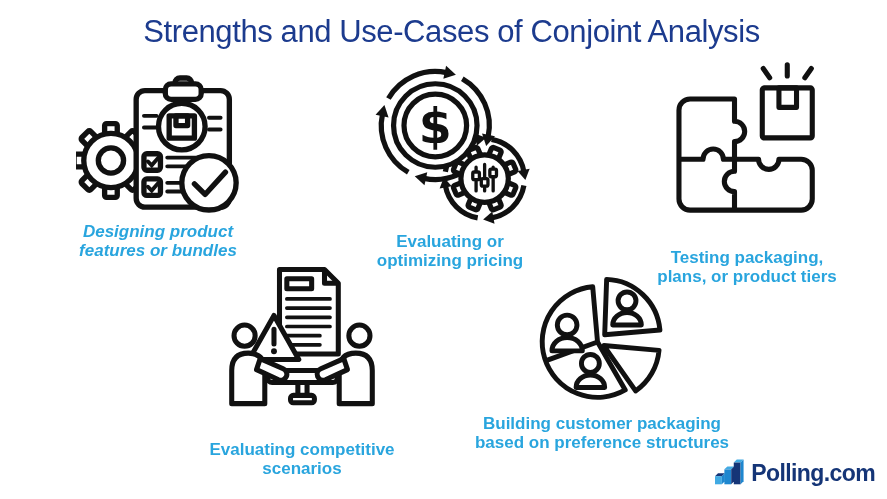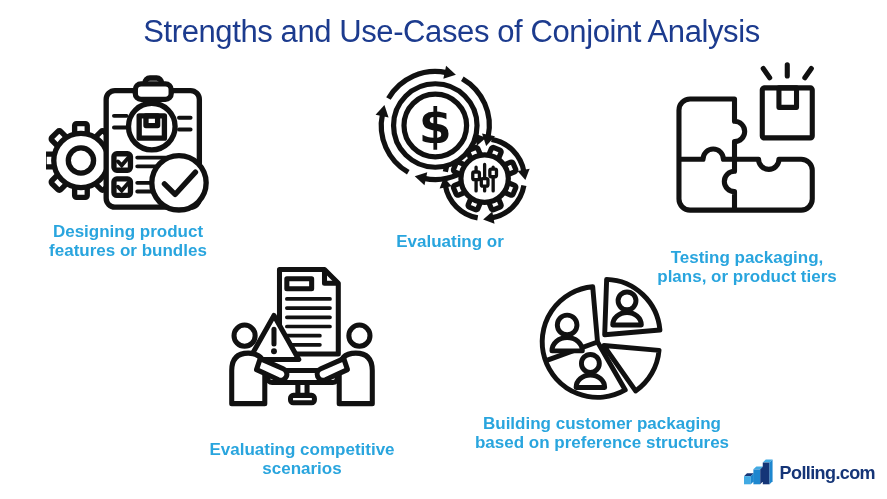--- a/index.html
+++ b/index.html
@@ -11,35 +11,35 @@
     position:absolute;top:14px;left:8px;width:100%;text-align:center;margin:0;
     font-size:31px;font-weight:normal;letter-spacing:-0.4px;color:#1c3b8e;
   }
   .item{position:absolute;display:flex;flex-direction:column;align-items:center;}
   .caption{
     margin:5px 0 0 0;text-align:center;font-size:17px;line-height:1.14;
     font-weight:600;color:#29a5de;white-space:nowrap;
   }
   .icon svg{display:block;}
   .logo{position:absolute;right:12px;bottom:9px;display:flex;align-items:center;gap:6px;}
-  .logo-text{font-size:18px;font-weight:bold;letter-spacing:-0.6px;color:#153577;}
+  .logo-text{font-size:23px;font-weight:bold;letter-spacing:-0.6px;color:#153577;}
   
   .s  {fill:#ffffff;stroke:#111111;stroke-width:5.5;stroke-linejoin:round;}
   .sn {fill:none;stroke:#111111;stroke-width:5.5;stroke-linejoin:round;}
   .d  {fill:none;stroke:#111111;stroke-width:4;stroke-linecap:round;}
   .f  {fill:#111111;stroke:none;}
 </style>
 </head>
 <body>
 
 <div class="canvas">
 
   <h1 class="title">Strengths and Use-Cases of Conjoint Analysis</h1>
 
-  <div class="item" style="left:13px;top:71px;width:230px;">
+  <div class="item" style="left:43px;top:71px;width:230px;font-style:italic;">
     <span class="icon">
       <svg width="165" height="146" viewBox="0 0 170 150">
         <g>
           <g class="s" stroke-width="5">
             <rect x="-6.5" y="-38" width="13" height="16" rx="2" transform="translate(36,92) rotate(0)"></rect>
             <rect x="-6.5" y="-38" width="13" height="16" rx="2" transform="translate(36,92) rotate(45)"></rect>
             <rect x="-6.5" y="-38" width="13" height="16" rx="2" transform="translate(36,92) rotate(90)"></rect>
             <rect x="-6.5" y="-38" width="13" height="16" rx="2" transform="translate(36,92) rotate(135)"></rect>
             <rect x="-6.5" y="-38" width="13" height="16" rx="2" transform="translate(36,92) rotate(180)"></rect>
             <rect x="-6.5" y="-38" width="13" height="16" rx="2" transform="translate(36,92) rotate(225)"></rect>
@@ -117,21 +117,21 @@
           <circle class="s" cx="124" cy="124" r="25" stroke-width="5"></circle>
           <g stroke="#111" stroke-width="3.5" stroke-linecap="round">
             <path d="M115 112 V137 M124 109 V137 M133 112 V137" fill="none"></path>
             <rect x="111.5" y="117" width="7" height="8" rx="1.5" fill="#fff"></rect>
             <rect x="120.5" y="124" width="7" height="8" rx="1.5" fill="#fff"></rect>
             <rect x="129.5" y="114" width="7" height="8" rx="1.5" fill="#fff"></rect>
           </g>
         </g>
       </svg>
     </span>
-    <p class="caption"><span>Evaluating or</span><br></p>
+    <p class="caption"><span>Evaluating or</span><br><span>optimizing pricing</span></p>
   </div>
 
   <div class="item" style="left:627px;top:62px;width:240px;gap:19px;">
     <span class="icon">
       <svg width="162" height="162" viewBox="0 0 175 175">
         <g>
           <path class="s" stroke-width="6" d="M26 40 H74 V64 A11 11 0 0 1 74 86 V105 H100 A11 11 0 0 0 122 105 H146 A12 12 0 0 1 158 117 V148 A12 12 0 0 1 146 160 H26 A12 12 0 0 1 14 148 V52 A12 12 0 0 1 26 40 Z"></path>
           <path class="sn" stroke-width="6" d="M14 105 H40 A11 11 0 0 1 62 105 H74"></path>
           <path class="sn" stroke-width="6" d="M74 105 V118 A11 11 0 0 0 74 140 V160"></path>
         </g>

